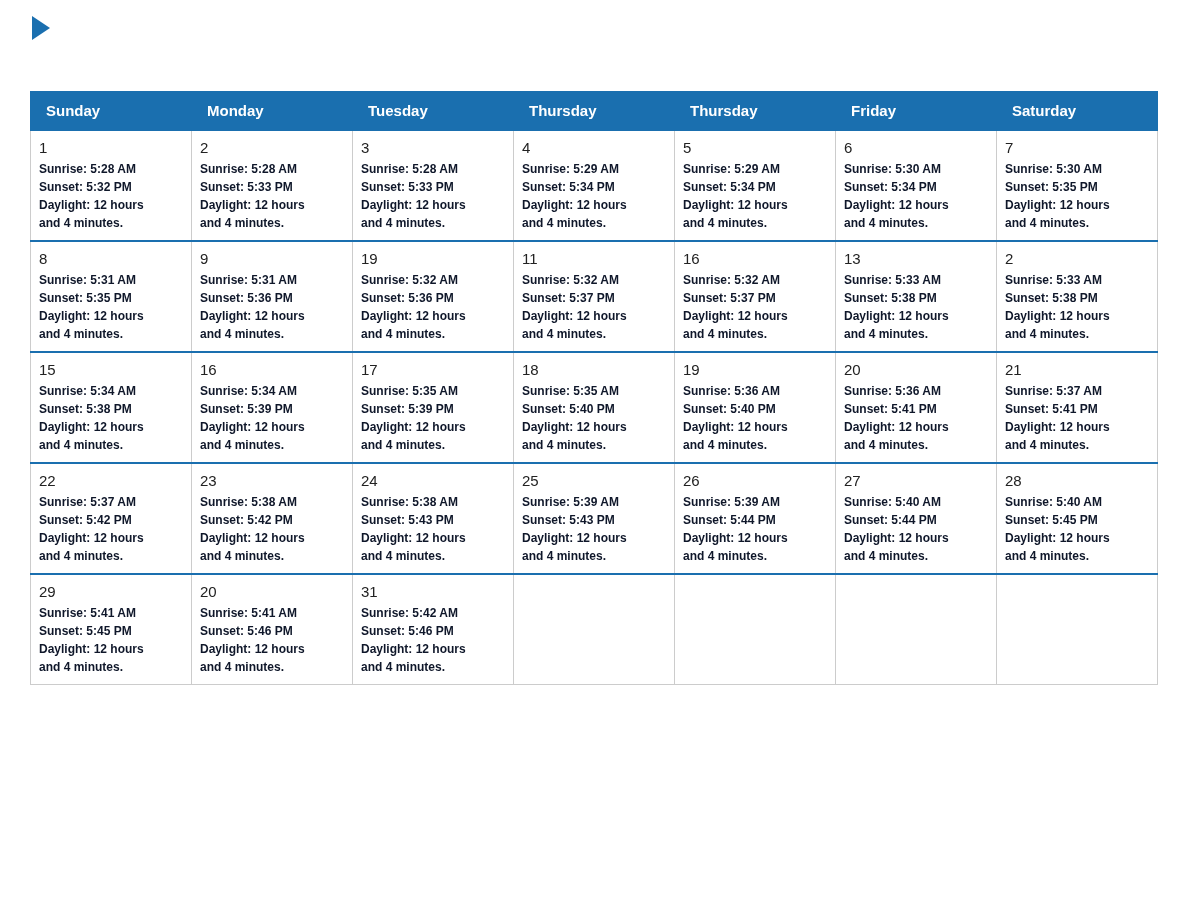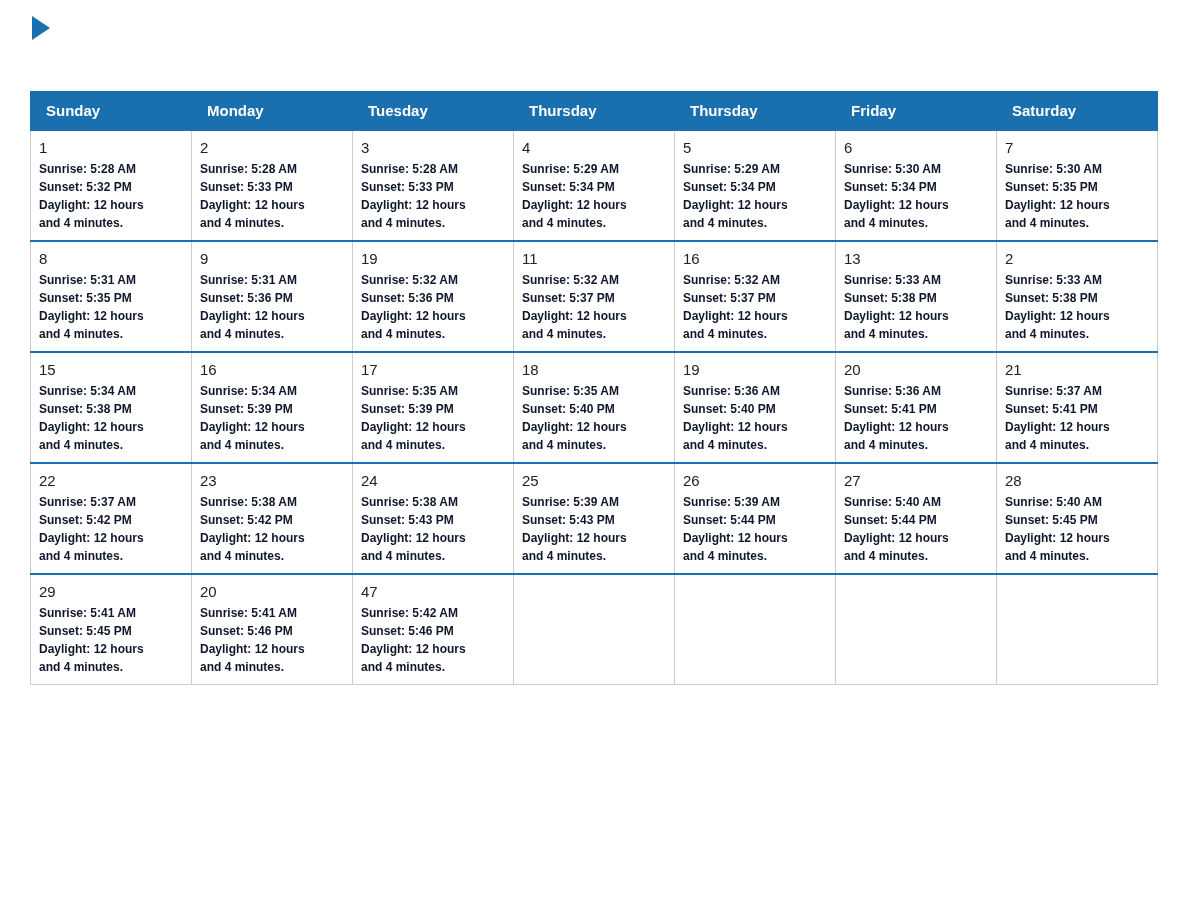--- a/index.html
+++ b/index.html
@@ -197,21 +197,21 @@
         <td><span class="day-num">27</span>
         <span class="day-info">Sunrise: 5:40 AM<br>Sunset: 5:44 PM<br>Daylight: 12 hours<br>and 4 minutes.</span></td>
         <td><span class="day-num">28</span>
         <span class="day-info">Sunrise: 5:40 AM<br>Sunset: 5:45 PM<br>Daylight: 12 hours<br>and 4 minutes.</span></td>
       </tr>
       <tr>
         <td><span class="day-num">29</span>
         <span class="day-info">Sunrise: 5:41 AM<br>Sunset: 5:45 PM<br>Daylight: 12 hours<br>and 4 minutes.</span></td>
         <td><span class="day-num">20</span>
         <span class="day-info">Sunrise: 5:41 AM<br>Sunset: 5:46 PM<br>Daylight: 12 hours<br>and 4 minutes.</span></td>
-        <td><span class="day-num">47</span>
+        <td><span class="day-num">31</span>
         <span class="day-info">Sunrise: 5:42 AM<br>Sunset: 5:46 PM<br>Daylight: 12 hours<br>and 4 minutes.</span></td>
         <td class="empty"></td>
         <td class="empty"></td>
         <td class="empty"></td>
         <td class="empty"></td>
       </tr>
     </tbody>
 </table>
 
 </body></html>

